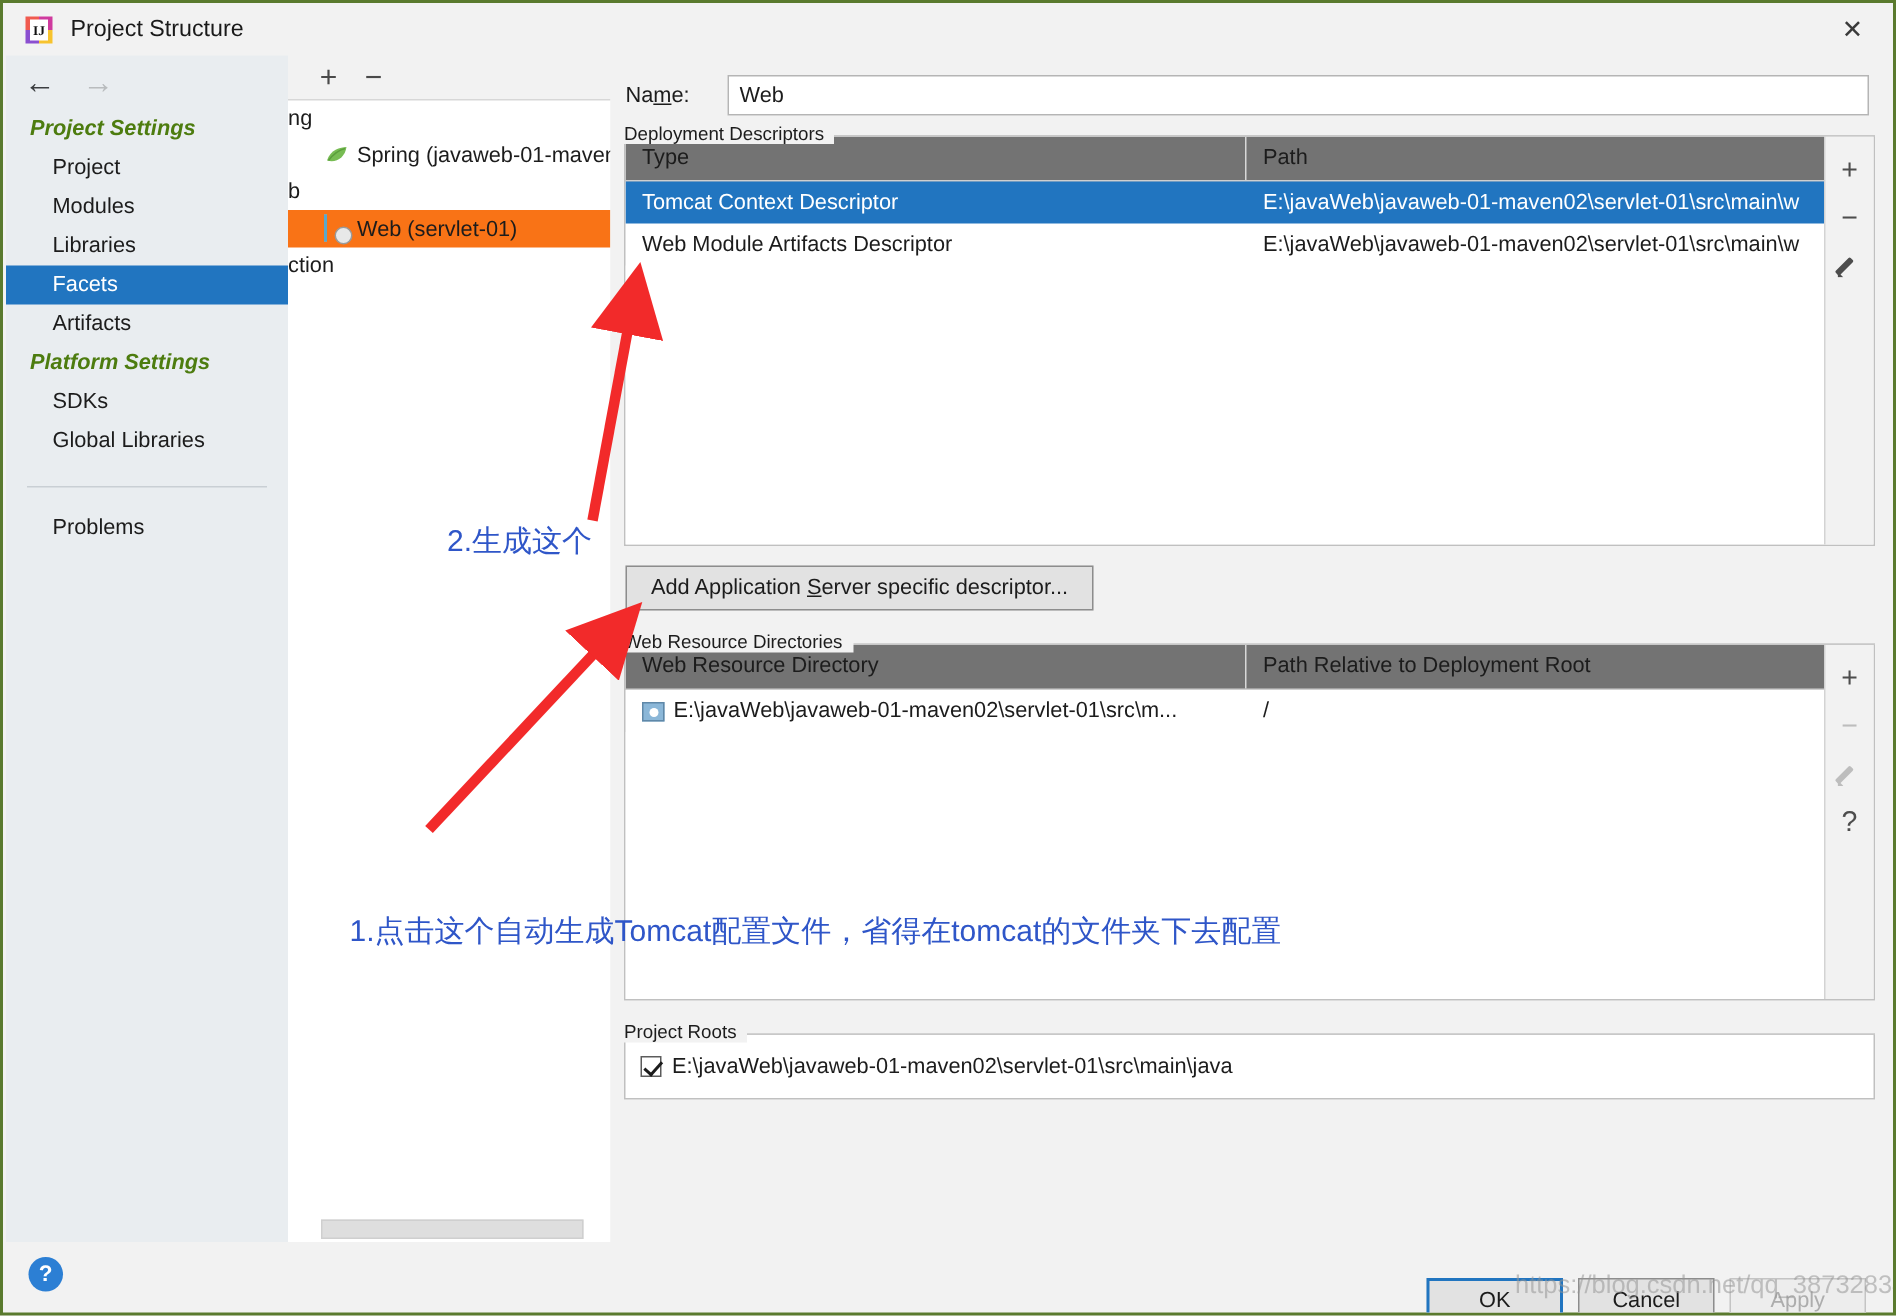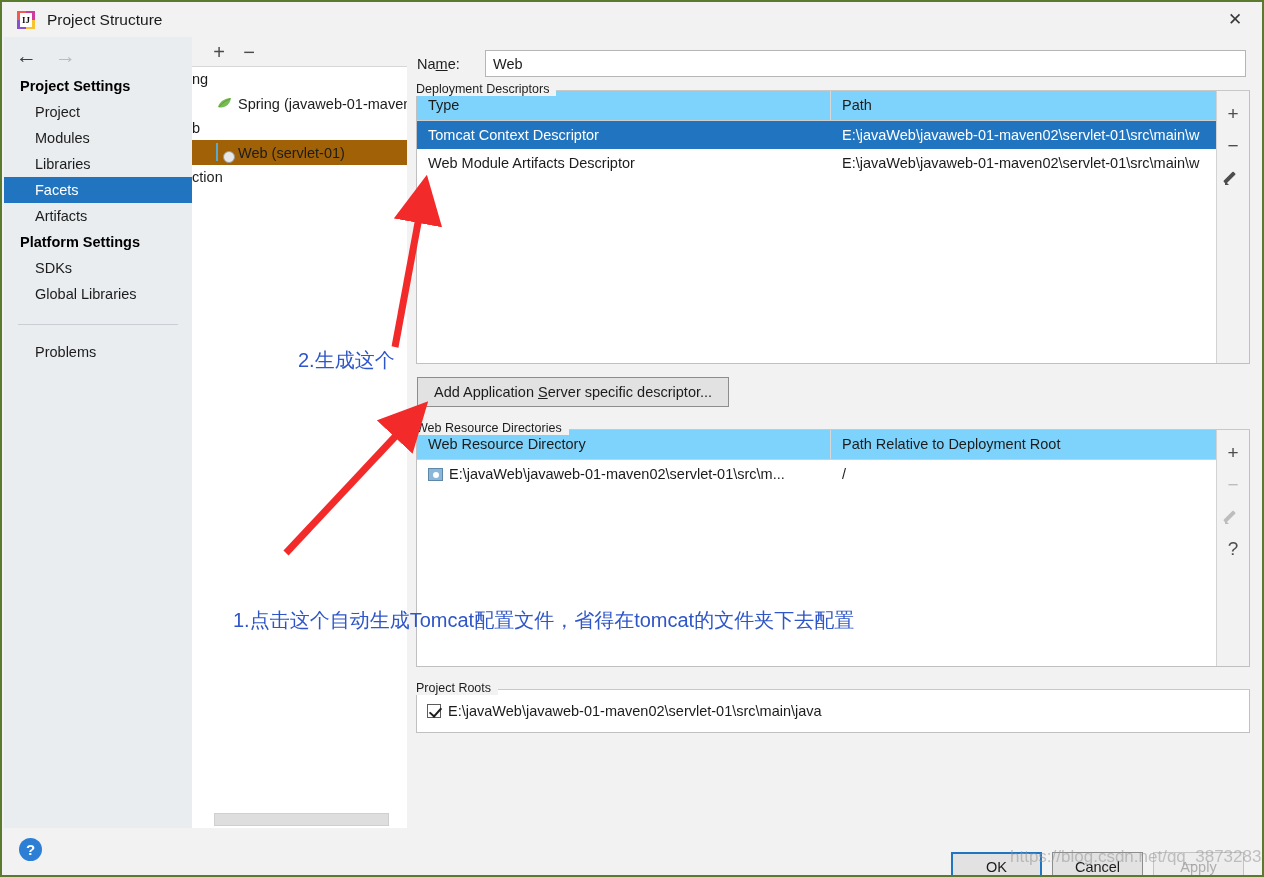--- a/index.html
+++ b/index.html
@@ -48,22 +48,23 @@
   #sidebar {
     position: absolute; left: 2px; top: 35px;
     width: 188px; height: 795px;
     background: #e9edf0;
   }
   #navbtns { height: 36px; display: flex; align-items: center; padding-left: 12px; }
   .navarrow { font-size: 21px; margin-right: 18px; line-height: 1; }
   .navarrow.enabled { color: #3c3f41; cursor: pointer; }
   .navarrow.disabled { color: #b9bcbe; }
   .nav-group {
-    font-size: 14.5px; font-weight: bold; color: #000000;
+    font-size: 14.5px; font-weight: bold; color: #4d7c0f;
     padding: 5px 0 5px 16px;
+    font-style: italic;
   }
   .nav-item {
     font-size: 14.5px; color: #1c1c1c;
     padding: 5px 0 5px 31px; cursor: pointer;
   }
   .nav-item.selected { background: #2175c0; color: #ffffff; }
   #nav-divider {
     height: 1px; background: #c9cfd4;
     margin: 17px 14px 14px 14px;
   }
@@ -86,21 +87,21 @@
   }
   .tree-group {
     font-size: 14.5px; color: #1c1c1c;
     padding: 4px 0 4px 0; margin-left: -8px; white-space: nowrap;
   }
   .tree-node {
     font-size: 14.5px; color: #1c1c1c; white-space: nowrap;
     display: flex; align-items: center;
     padding: 4px 0 4px 24px; cursor: pointer;
   }
-  .tree-node.selected { background: #a16207; }
+  .tree-node.selected { background: #f97316; }
   .tree-ico { width: 17px; height: 17px; margin-right: 5px; flex: 0 0 auto; position: relative; }
   .web-ico {
     width: 15px; height: 15px; background: #7fc6e8;
     border: 1px solid #5aa8cc;
   }
   .web-ico::after {
     content: ""; position: absolute; right: -2px; bottom: -2px;
     width: 10px; height: 10px; border-radius: 50%;
     background: #e8e8e8; border: 1px solid #9a9a9a;
   }
@@ -134,21 +135,21 @@
   .section-line {
     position: absolute; left: 0; right: 0; top: 0;
     height: 1px; background: #c8c8c8;
   }
 
   
   .table-wrap {
     display: flex; background: #ffffff; border: 1px solid #c0c0c0;
   }
   .table-main { flex: 1; overflow: hidden; }
-  .thead { display: flex; border-bottom: 1px solid #cfcfcf; background: #7dd3fc; justify-content: space-between; }
+  .thead { display: flex; border-bottom: 1px solid #cfcfcf; background: #737373; justify-content: space-between; }
   .th {
     font-size: 14.5px; color: #1c1c1c; padding: 6px 0 7px 11px;
     white-space: nowrap; overflow: hidden;
   }
   .th.col-a { width: 414px; border-right: 1px solid #d8d8d8; }
   .th.col-b { flex: 1; }
   .trow { display: flex; cursor: pointer; text-align: right; }
   .trow.selected { background: #2175c0; color: #ffffff; }
   .td {
     font-size: 14.5px; color: #1c1c1c; padding: 6px 0 6px 11px;

